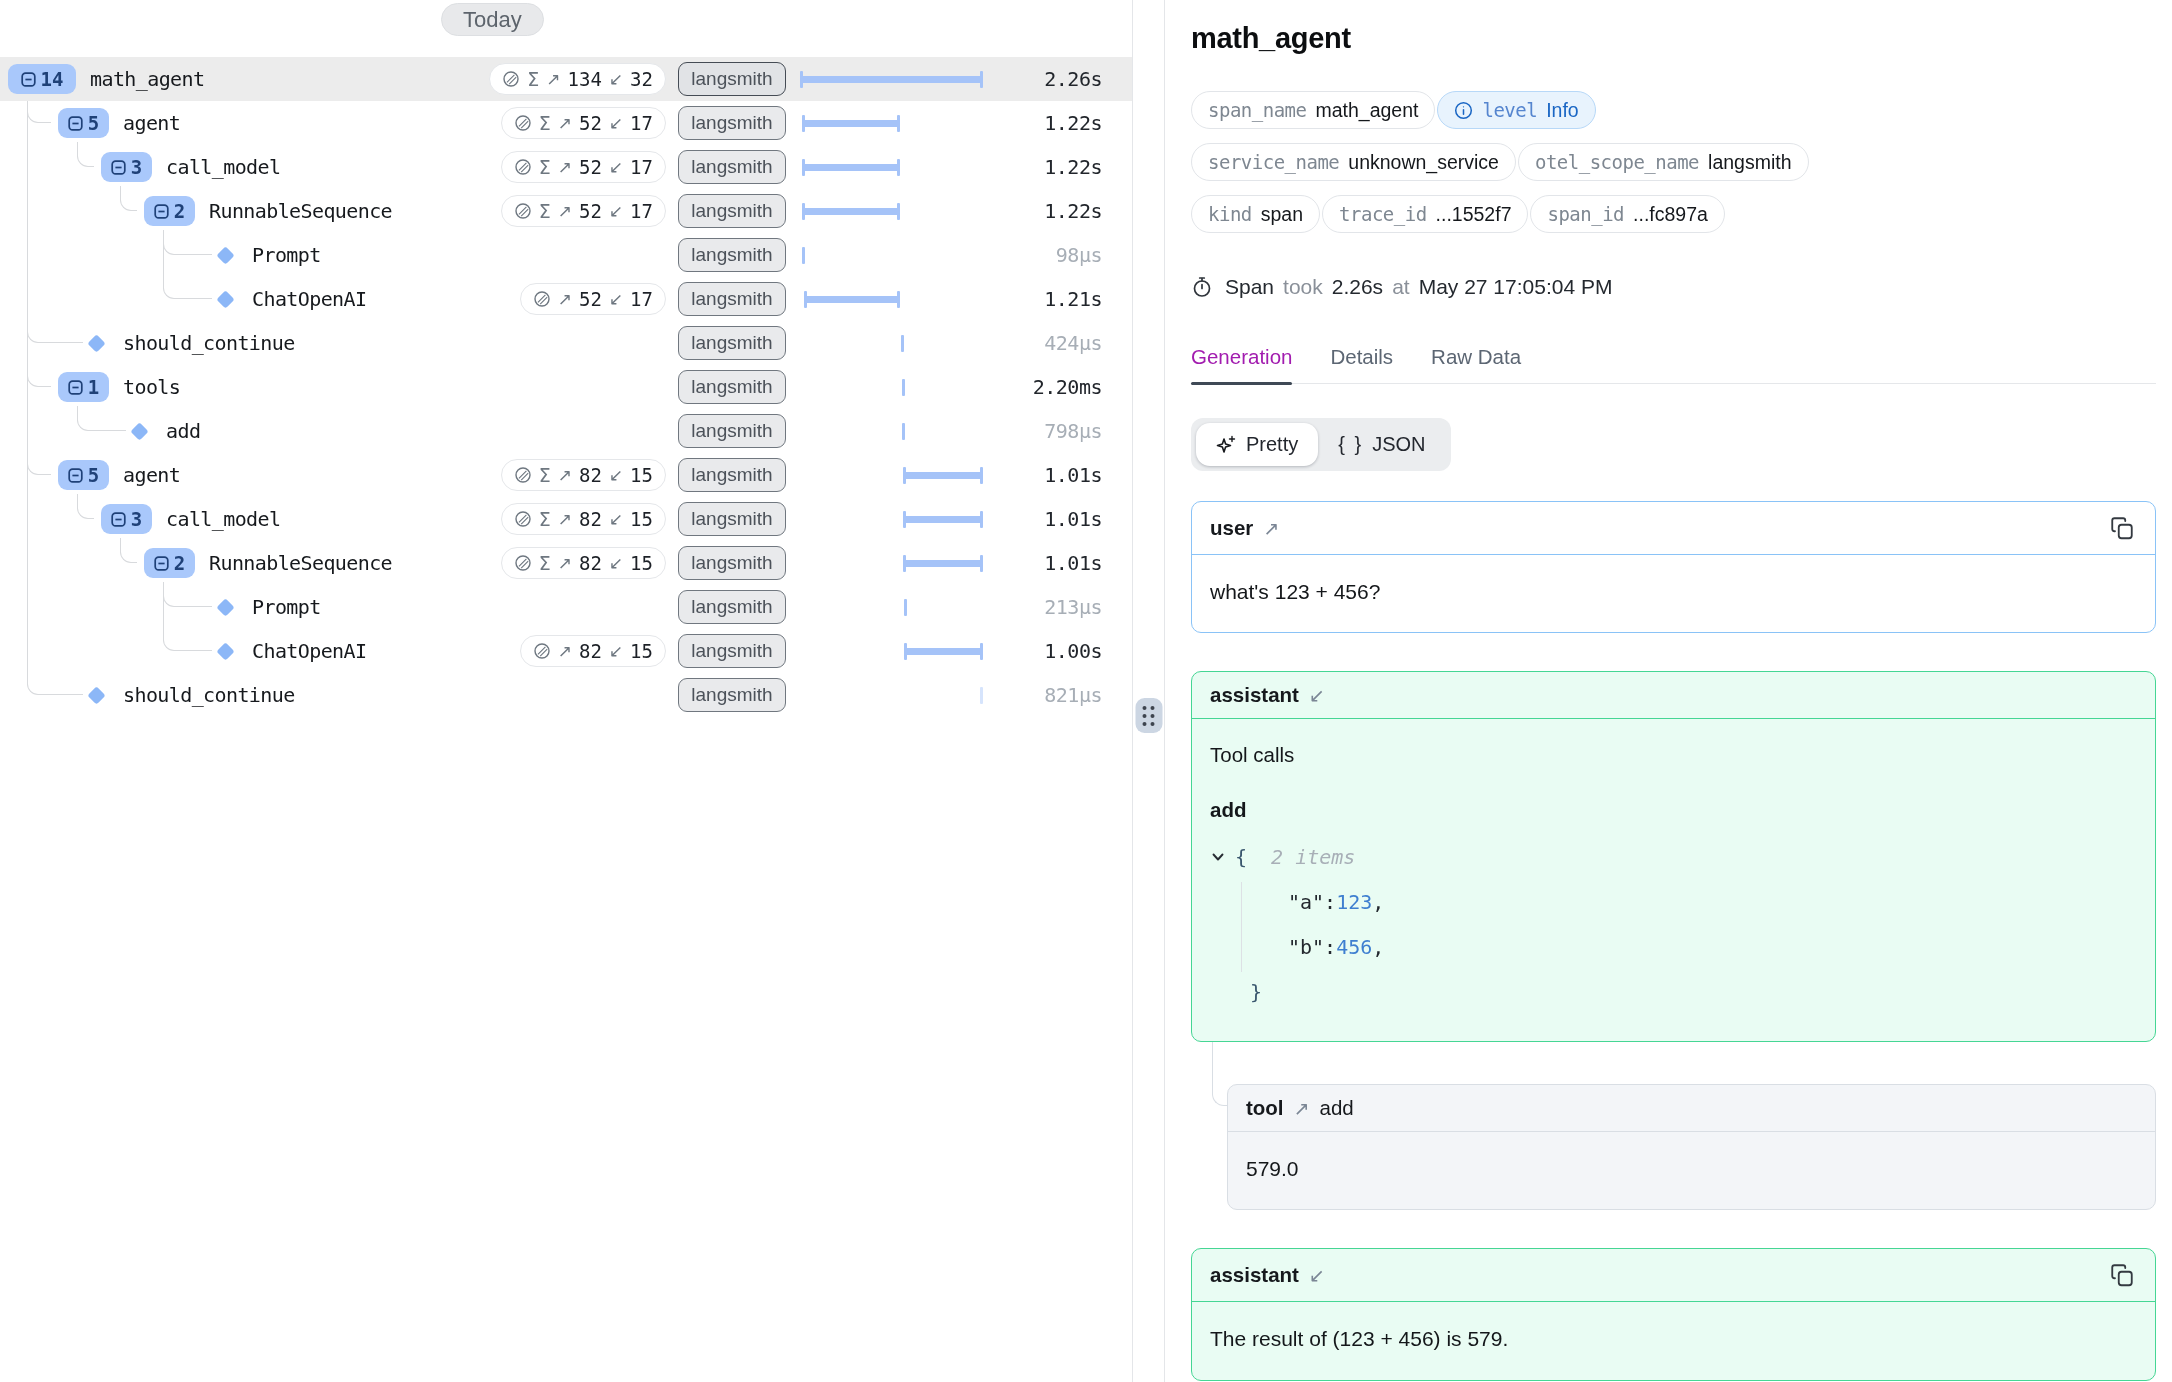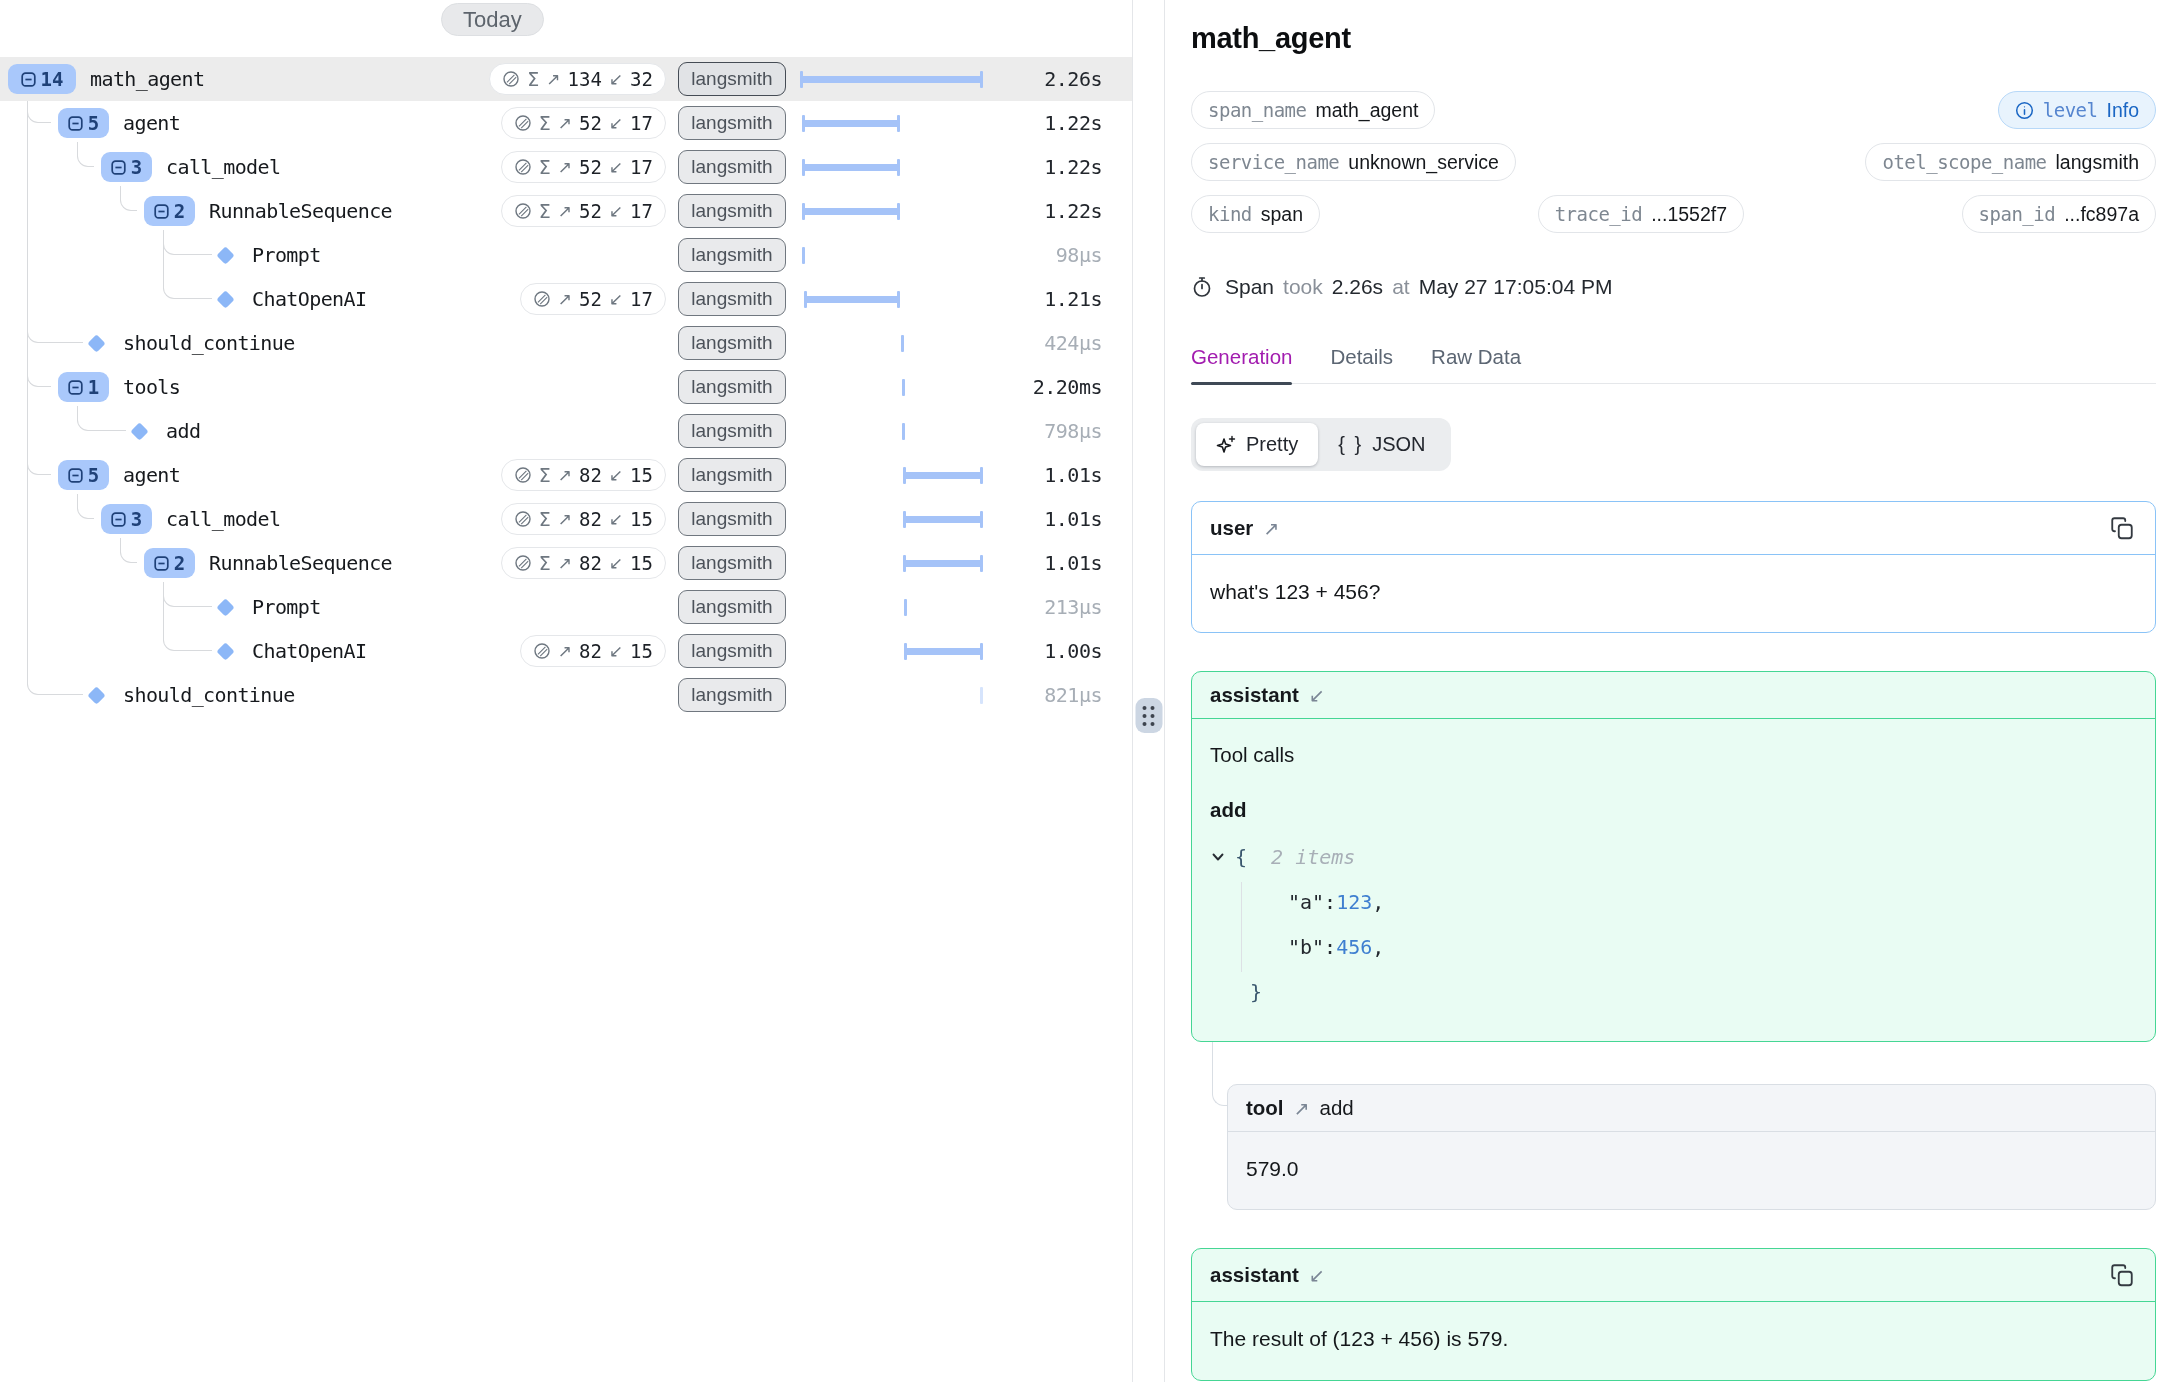--- a/index.html
+++ b/index.html
@@ -51,38 +51,38 @@
   
   .splitter{width:32px;flex:none;position:relative;background:#fff;border-right:1.5px solid #e4e6e9;cursor:col-resize;}
   .grip{position:absolute;left:50%;top:698px;transform:translateX(-50%);width:27px;height:35px;border-radius:9px;
     background:#ccd6e3;display:grid;grid-template-columns:4px 4px;grid-template-rows:4px 4px 4px;gap:4px;place-content:center;}
   .grip span{width:4px;height:4px;border-radius:50%;background:#3d444e;}
 
   
   .detail-panel{flex:1;padding:0 16px 0 26px;position:relative;overflow:hidden;}
   .title{margin-top:22px;font-size:29px;font-weight:700;color:#0c0e10;letter-spacing:-0.3px;}
   .attr-rows{margin-top:36px;}
-  .attr-row{display:flex;gap:18px;margin-bottom:14px;flex-wrap:wrap;justify-content:space-between;}
+  .attr-row{display:flex;gap:2px;margin-bottom:14px;flex-wrap:wrap;}
   .pill{height:38px;border:1.5px solid #e2e5e9;border-radius:19px;background:#fff;display:flex;align-items:center;
     gap:9px;padding:0 16px;white-space:nowrap;}
   .pill .pk{font:19px "DejaVu Sans Mono","Liberation Mono",monospace;color:#7e8791;letter-spacing:-0.5px;}
   .pill .pv{font-size:19.5px;color:#15181c;}
   .pill.info{background:var(--infobg);border-color:var(--infob);}
   .pill.info .pk{color:#5585cf;}
   .pill.info .pv{color:var(--infofg);}
   .timing{margin-top:42px;display:flex;align-items:center;gap:9px;font-size:21px;}
   .timing svg{margin-right:3px;}
   .t-strong{color:#24292f;}
   .t-dim{color:#8a9099;}
   .tabs{margin-top:46px;display:flex;gap:38px;border-bottom:1.5px solid #e5e7ea;}
   .tab{padding-bottom:14px;font-size:20.5px;color:#5c6673;position:relative;cursor:pointer;}
   .tab.active{color:#a21caf;}
   .tab.active::after{content:'';position:absolute;left:0;right:0;bottom:-1.5px;height:3px;background:var(--underline);border-radius:2px;}
   .seg{margin-top:34px;display:inline-flex;background:#ebedef;border-radius:12px;padding:5px;}
-  .segbtn{display:flex;align-items:center;gap:9px;padding:10px 20px;font-size:20px;color:#23272e;border-radius:8px;cursor:pointer;}
+  .segbtn{display:flex;align-items:center;gap:9px;padding:10px 20px;font-size:20px;color:#23272e;border-radius:14px;cursor:pointer;}
   .segbtn.active{background:#fff;box-shadow:0 1px 3px rgba(16,24,40,.25);}
   .segbtn .br{font-weight:400;letter-spacing:2px;}
 
   .messages{margin-top:30px;}
   .card{border:1.5px solid;border-radius:10px;background:#fff;}
   .card.user{border-color:var(--userb);}
   .card.assistant{border-color:var(--asstb);background:var(--asstbg);}
   .card.tool{border-color:var(--toolb);background:var(--toolbg);}
   .chead{display:flex;align-items:center;padding:11px 18px;border-bottom:1.5px solid;min-height:46px;}
   .card.user .chead{border-color:var(--userb);}

